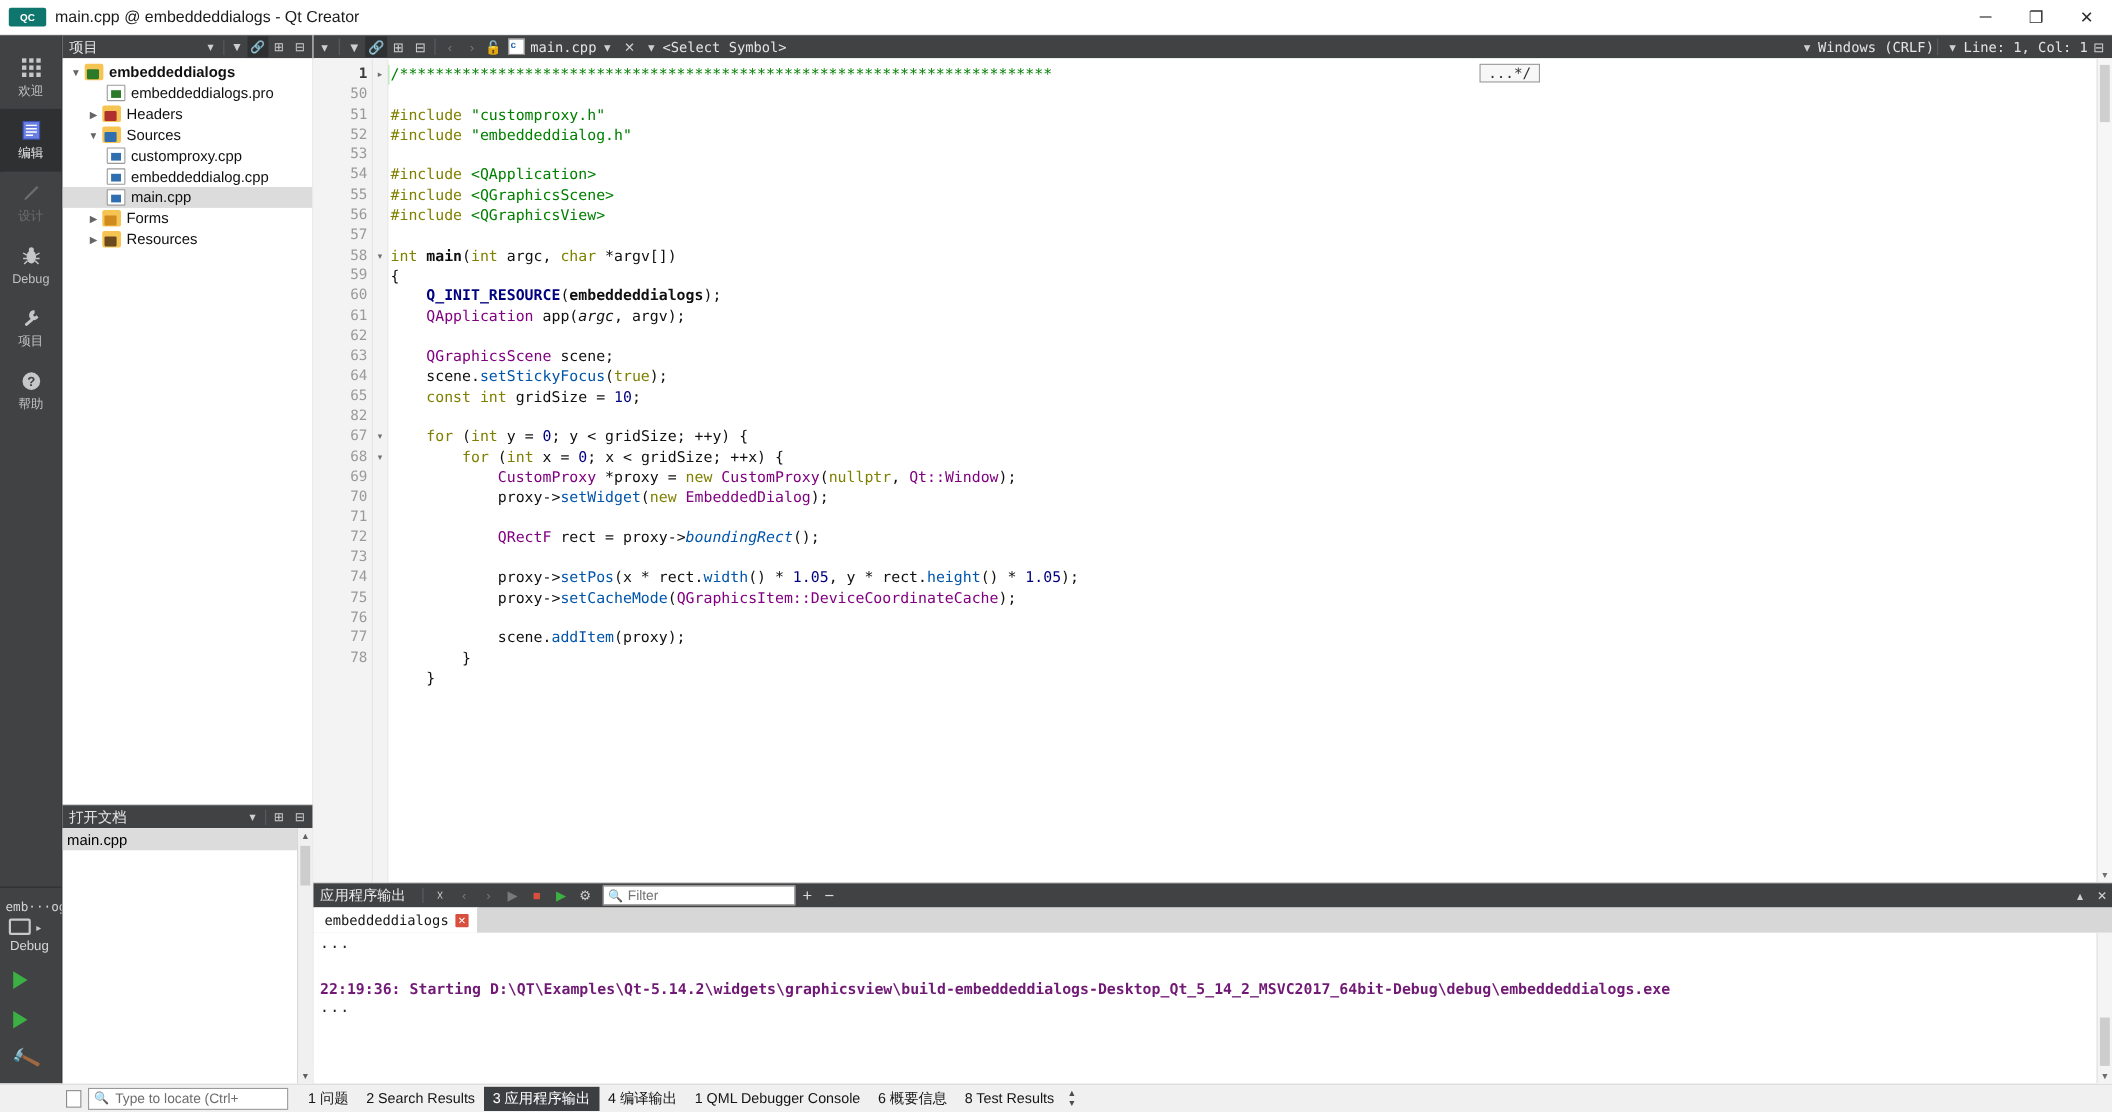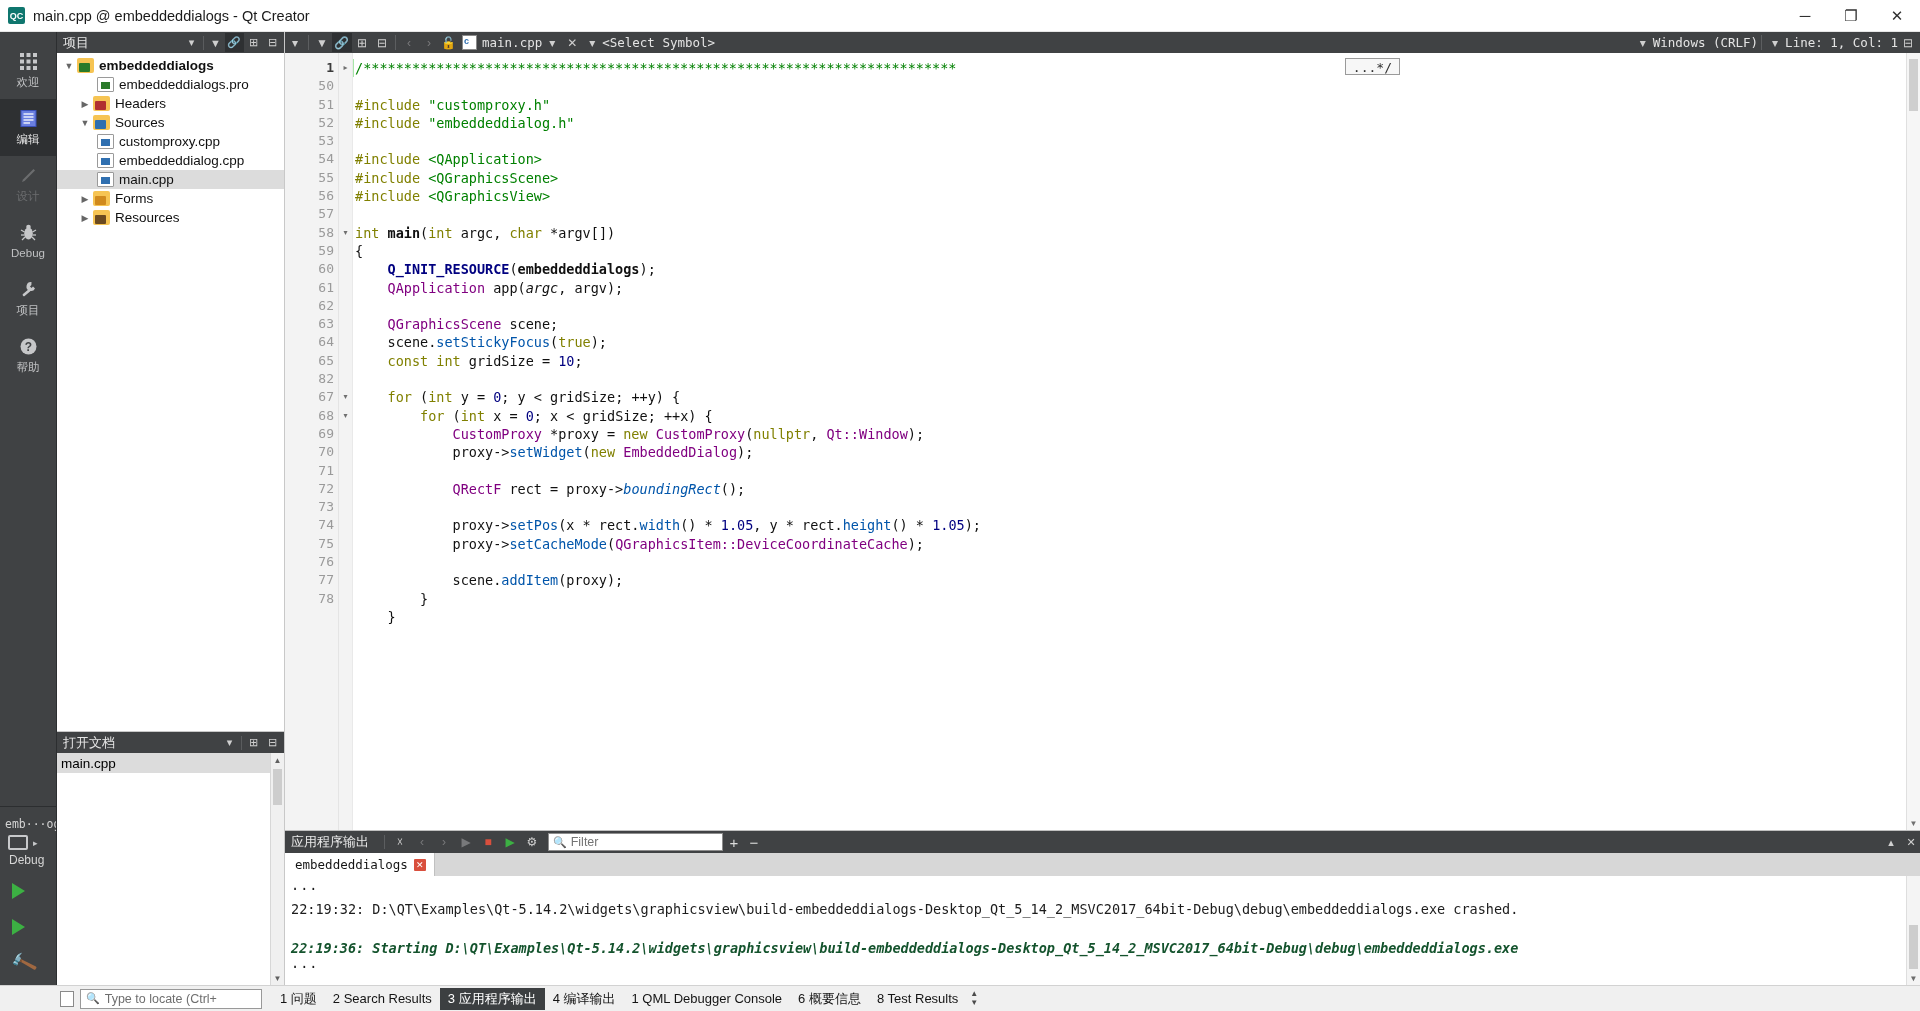--- a/index.html
+++ b/index.html
@@ -11,21 +11,21 @@
     overflow: hidden;
   }
   .app { position: relative; width: 1920px; height: 1011px; display: flex; flex-direction: column; }
 
   
   .titlebar {
     height: 32px; background: #ffffff; display: flex; align-items: center;
     border-bottom: 1px solid #e6e6e6; flex: 0 0 32px;
   }
   .titlebar .qtlogo {
-    width: 17px; height: 17px; margin-left: 8px; margin-right: 8px;
+    width: 34px; height: 17px; margin-left: 8px; margin-right: 8px;
     background: #0f766e; border-radius: 2px; position: relative;
     display: inline-flex; align-items: center; justify-content: center;
     color: #fff; font-size: 9px; font-weight: bold; font-family: "Liberation Sans", sans-serif;
   }
   .titlebar .title { font-size: 14.5px; color: #1b1b1b; font-family: "Liberation Sans", sans-serif; }
   .titlebar .wbtns { margin-left: auto; display: flex; height: 32px; }
   .titlebar .wbtn {
     width: 46px; height: 32px; display: flex; align-items: center; justify-content: center;
     color: #303030; font-size: 15px;
   }
@@ -223,21 +223,21 @@
   }
   .outtab .x {
     width: 12px; height: 12px; background: #d94f3d; color: #fff; font-size: 9px; display: flex;
     align-items: center; justify-content: center; border-radius: 1px; font-family: "Liberation Sans", sans-serif;
   }
   .outbody {
     flex: 1 1 auto; background: #ffffff; font-family: "DejaVu Sans Mono", monospace; font-size: 13.5px;
     padding: 4px 0 0 6px; overflow: hidden; position: relative;
   }
   .oline { height: 19.5px; line-height: 19.5px; white-space: pre; color: #1c1c1c; }
-  .oline.bluebold { color: #14532d; font-weight: bold; font-style: italic; }
+  .oline.bluebold { color: #701a75; font-weight: bold; }
   .oline.dots { letter-spacing: 1px; }
   .ovscroll { position:absolute; right:0; top:0; bottom:0; width:14px; background:#f4f4f4; border-left:1px solid #dedede; }
   .ovscroll .thumb { position:absolute; left:2px; right:2px; bottom: 16px; height: 44px; background:#cdcdcd; }
   .ovscroll .dn { position:absolute; bottom:0; left:0; right:0; height:14px; display:flex; align-items:center; justify-content:center; color:#6d6d6d; font-size:8px; }
 
   
   .statusbar {
     height: 26px; flex: 0 0 26px; background: #f0f0f0; display: flex; align-items: center;
     border-top: 1px solid #d2d2d2; padding-left: 60px; gap: 0;
   }
@@ -553,21 +553,21 @@
         <div class="codearea" id="codearea"><div class="cline first"><span class="cmt">/*************************************************************************</span></div><div class="cline">&nbsp;</div><div class="cline"><span class="pre">#include </span><span class="str">"customproxy.h"</span></div><div class="cline"><span class="pre">#include </span><span class="str">"embeddeddialog.h"</span></div><div class="cline">&nbsp;</div><div class="cline"><span class="pre">#include </span><span class="str">&lt;QApplication&gt;</span></div><div class="cline"><span class="pre">#include </span><span class="str">&lt;QGraphicsScene&gt;</span></div><div class="cline"><span class="pre">#include </span><span class="str">&lt;QGraphicsView&gt;</span></div><div class="cline">&nbsp;</div><div class="cline"><span class="kw">int </span><span class="bold">main</span><span class="par">(</span><span class="kw">int</span><span class="par"> argc, </span><span class="kw">char</span><span class="par"> *argv[])</span></div><div class="cline"><span class="par">{</span></div><div class="cline"><span class="par">    </span><span class="mac">Q_INIT_RESOURCE</span><span class="par">(</span><span class="bold">embeddeddialogs</span><span class="par">);</span></div><div class="cline"><span class="par">    </span><span class="typ">QApplication</span><span class="par"> app(</span><span class="italic">argc</span><span class="par">, argv);</span></div><div class="cline">&nbsp;</div><div class="cline"><span class="par">    </span><span class="typ">QGraphicsScene</span><span class="par"> scene;</span></div><div class="cline"><span class="par">    scene.</span><span class="fn">setStickyFocus</span><span class="par">(</span><span class="kw">true</span><span class="par">);</span></div><div class="cline"><span class="par">    </span><span class="kw">const int</span><span class="par"> gridSize = </span><span class="num">10</span><span class="par">;</span></div><div class="cline">&nbsp;</div><div class="cline"><span class="par">    </span><span class="kw">for</span><span class="par"> (</span><span class="kw">int</span><span class="par"> y = </span><span class="num">0</span><span class="par">; y &lt; gridSize; ++y) {</span></div><div class="cline"><span class="par">        </span><span class="kw">for</span><span class="par"> (</span><span class="kw">int</span><span class="par"> x = </span><span class="num">0</span><span class="par">; x &lt; gridSize; ++x) {</span></div><div class="cline"><span class="par">            </span><span class="typ">CustomProxy</span><span class="par"> *proxy = </span><span class="kw">new</span><span class="par"> </span><span class="typ">CustomProxy</span><span class="par">(</span><span class="kw">nullptr</span><span class="par">, </span><span class="typ">Qt::</span><span class="enumv">Window</span><span class="par">);</span></div><div class="cline"><span class="par">            proxy-&gt;</span><span class="fn">setWidget</span><span class="par">(</span><span class="kw">new</span><span class="par"> </span><span class="typ">EmbeddedDialog</span><span class="par">);</span></div><div class="cline">&nbsp;</div><div class="cline"><span class="par">            </span><span class="typ">QRectF</span><span class="par"> rect = proxy-&gt;</span><span class="fn italic">boundingRect</span><span class="par">();</span></div><div class="cline">&nbsp;</div><div class="cline"><span class="par">            proxy-&gt;</span><span class="fn">setPos</span><span class="par">(x * rect.</span><span class="fn">width</span><span class="par">() * </span><span class="num">1.05</span><span class="par">, y * rect.</span><span class="fn">height</span><span class="par">() * </span><span class="num">1.05</span><span class="par">);</span></div><div class="cline"><span class="par">            proxy-&gt;</span><span class="fn">setCacheMode</span><span class="par">(</span><span class="typ">QGraphicsItem::</span><span class="enumv">DeviceCoordinateCache</span><span class="par">);</span></div><div class="cline">&nbsp;</div><div class="cline"><span class="par">            scene.</span><span class="fn">addItem</span><span class="par">(proxy);</span></div><div class="cline"><span class="par">        }</span></div><div class="cline"><span class="par">    }</span></div></div>
 
         <div class="foldbox">...*/</div>
 
         <div class="edvscroll">
           <div class="thumb"></div>
           <div class="dn">▼</div>
         </div>
       </div>
 
-      <div class="outpane" style="height:155px;">
+      <div class="outpane" style="height:183px;">
         <div class="outhead">
           <div class="otitle">应用程序输出</div>
           <div class="vsep"></div>
           <div class="ob">☓</div>
           <div class="ob dis">‹</div>
           <div class="ob dis">›</div>
           <div class="ob dis">▶</div>
           <div class="ob" style="color:#d94f3d;">■</div>
           <div class="ob" style="color:#3cb043;">▶</div>
           <div class="ob">⚙</div>
@@ -584,21 +584,20 @@
 
         <div class="outtabs">
           <div class="outtab">
             <span>embeddeddialogs</span>
             <span class="x">✕</span>
           </div>
         </div>
 
         <div class="outbody">
           <div class="oline dots">···</div>
-          <div class="oline">22:19:32: D:\QT\Examples\Qt-5.14.2\widgets\graphicsview\build-embeddeddialogs-Desktop_Qt_5_14_2_MSVC2017_64bit-Debug\debug\embeddeddialogs.exe crashed.</div>
           <div class="oline"></div>
           <div class="oline bluebold">22:19:36: Starting D:\QT\Examples\Qt-5.14.2\widgets\graphicsview\build-embeddeddialogs-Desktop_Qt_5_14_2_MSVC2017_64bit-Debug\debug\embeddeddialogs.exe</div>
           <div class="oline dots">···</div>
           <div class="ovscroll">
             <div class="thumb"></div>
             <div class="dn">▼</div>
           </div>
         </div>
       </div>
 

